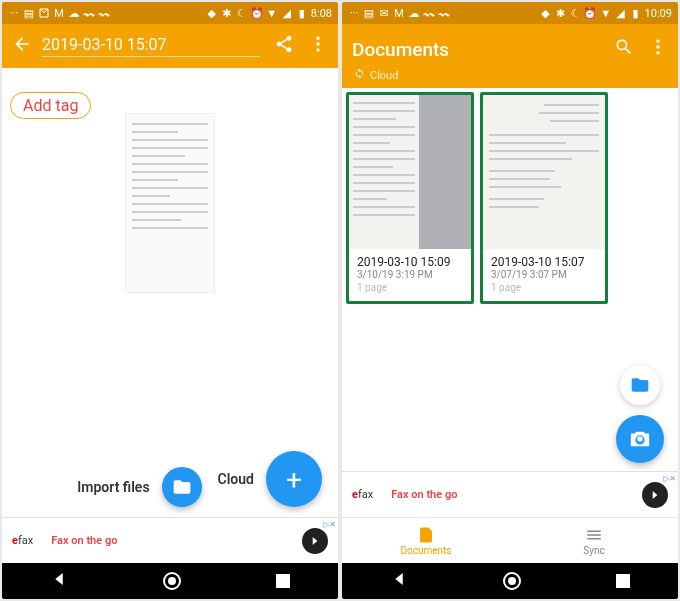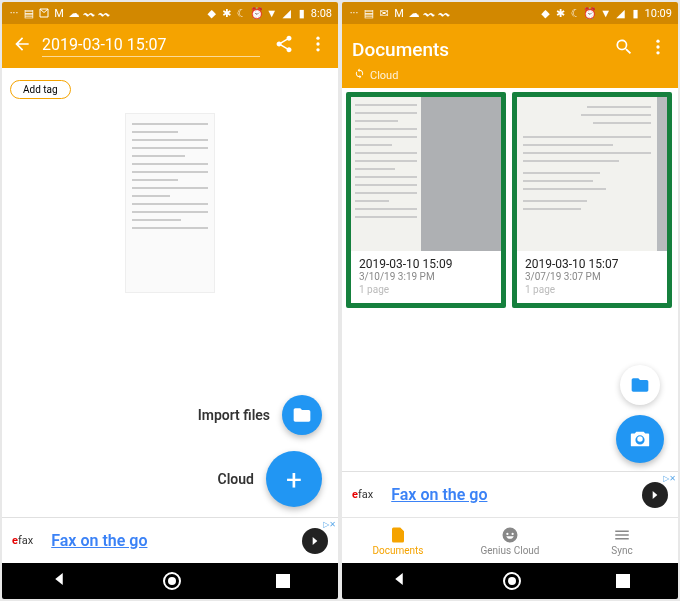--- a/index.html
+++ b/index.html
@@ -72,26 +72,26 @@
 
   .content {
     flex: 1;
     position: relative;
     background: #fff;
     overflow: hidden;
   }
   
   .tag-btn {
     position: absolute;
-    top: 12px; left: 8px;
+    top: 24px; left: 8px;
     padding: 3px 12px;
     border: 1px solid #f5a300;
     border-radius: 14px;
-    color: #000000;
-    font-size: 10px;
+    color: #ef4444;
+    font-size: 16px;
     background: #fff;
   }
   .receipt-preview {
     position: absolute;
     top: 45px;
     left: 50%;
     transform: translateX(-50%);
     width: 90px;
     height: 180px;
     background: #fafafa;
@@ -99,21 +99,21 @@
     display: flex;
     flex-direction: column;
     padding: 6px;
   }
   .receipt-line { height: 2px; background: #ccc; margin: 3px 0; }
   .fab-stack {
     position: absolute;
     right: 16px;
     bottom: 10px;
     display: flex;
-    flex-direction: column;
+    flex-direction: row;
     align-items: flex-end;
     gap: 16px;
   }
   .fab-row { display: flex; align-items: center; gap: 12px; }
   .fab-label { font-size: 14px; font-weight: 600; color: #333; }
   .fab {
     border-radius: 50%;
     display: flex;
     align-items: center;
     justify-content: center;
@@ -124,23 +124,23 @@
   .fab-large { width: 56px; height: 56px; background: #2196f3; font-size: 28px; }
   .fab svg { fill: #fff; }
 
   
   .grid {
     display: flex;
     gap: 6px;
     padding: 4px;
   }
   .card {
-    width: 160px;
+    width: 128px;
     background: #fff;
-    border: 5px solid #15803d;
+    border: 3px solid #15803d;
     border-radius: 2px;
     overflow: hidden;
   }
   .card-thumb {
     height: 154px;
     background: #aeb0b3;
     position: relative;
     overflow: hidden;
     display: flex;
     align-items: flex-start;
@@ -180,21 +180,21 @@
     display: flex;
     align-items: center;
     padding: 0 10px;
     position: relative;
   }
   .ad-logo {
     font-size: 11px;
     color: #333;
   }
   .ad-logo .e { color: #e60000; font-weight: bold; }
-  .ad-text { flex: 1; font-size: 16px; font-weight: 600; color: #3b82f6; margin-left: 18px; text-decoration: underline; }
+  .ad-text { flex: 1; font-size: 11px; font-weight: 600; color: #ef4444; margin-left: 18px; }
   .ad-arrow {
     width: 26px; height: 26px; border-radius: 50%;
     background: #222; display: flex; align-items: center; justify-content: center;
   }
   .ad-arrow svg { fill: #fff; width:14px; height:14px; }
   .ad-choices {
     position: absolute;
     top: 2px; right: 2px;
     font-size: 8px;
     color: #5da9e9;
@@ -477,26 +477,20 @@
 
   <div class="tabs">
     <div class="tab active">
       <svg viewBox="0 0 24 24">
           <path d="M6 2h9l5 5v13a2 2 0 01-2 2H6a2 2 0 01-2-2V4a2 2 0 012-2zm2 8h8v1H8zm0 3h8v1H8zm0 3h5v1H8z"></path>
         </svg>
       <span>Documents</span>
     </div>
     <div class="tab">
       <svg viewBox="0 0 24 24">
-          <path d="M12 2a10 10 0 100 20 10 10 0 000-20zm-3.5 7a1.5 1.5 0 110 3 1.5 1.5 0 010-3zm7 0a1.5 1.5 0 110 3 1.5 1.5 0 010-3zM12 17c-2.3 0-4.3-1.4-5-3.5h10c-.7 2.1-2.7 3.5-5 3.5z"></path>
-        </svg>
-      <span>Genius Cloud</span>
-    </div>
-    <div class="tab">
-      <svg viewBox="0 0 24 24">
           <path d="M3 6h18v2H3zm0 5h18v2H3zm0 5h18v2H3z"></path>
         </svg>
       <span>Sync</span>
     </div>
   </div>
 
   <div class="navbar">
     <span><svg viewBox="0 0 24 24">
           <path d="M17 4l-10 8 10 8z"></path>
         </svg></span>

